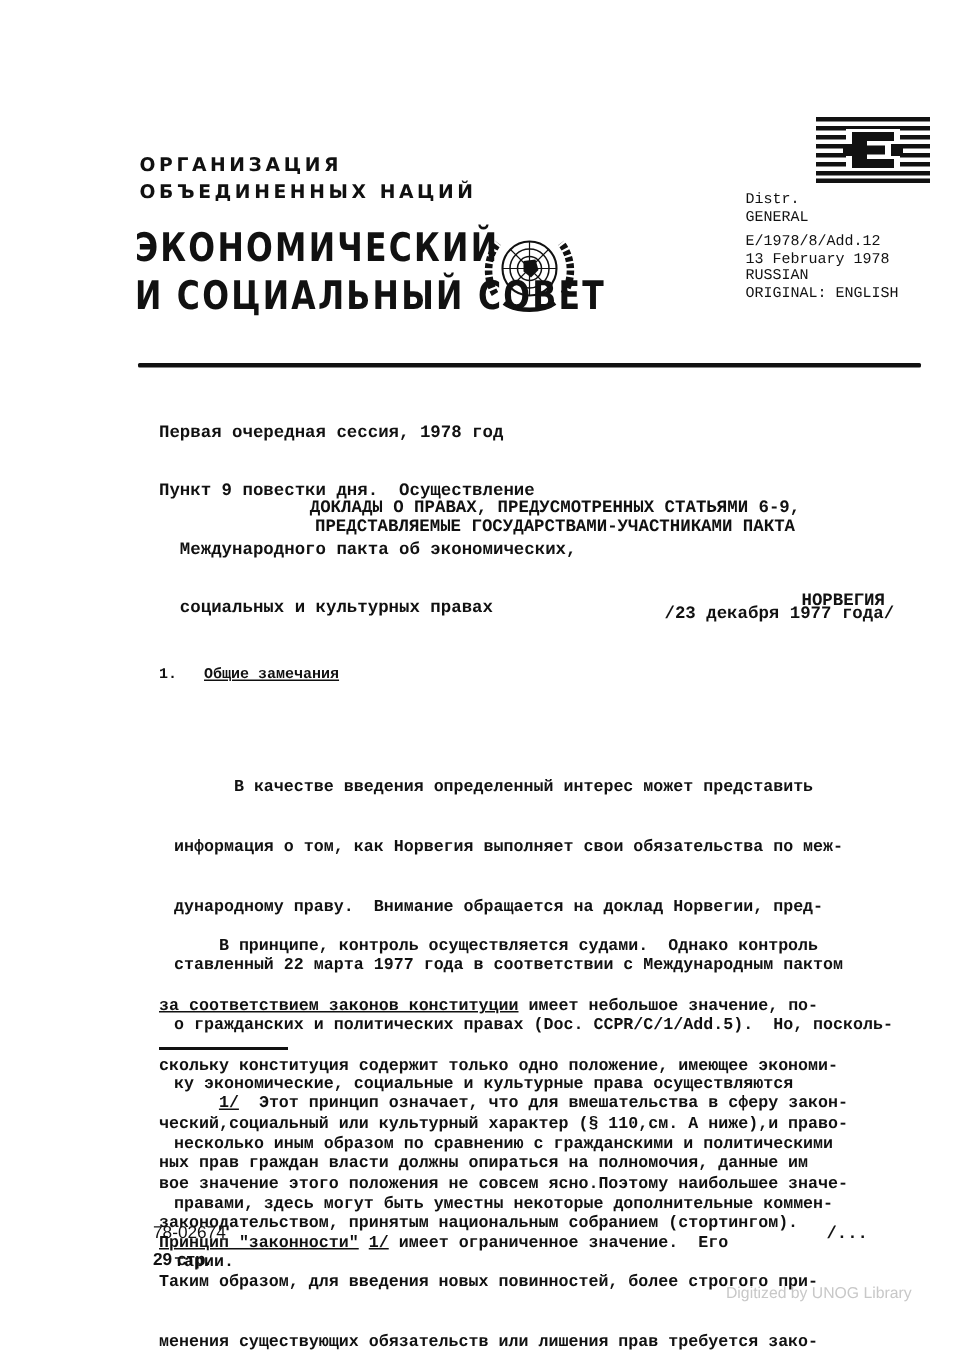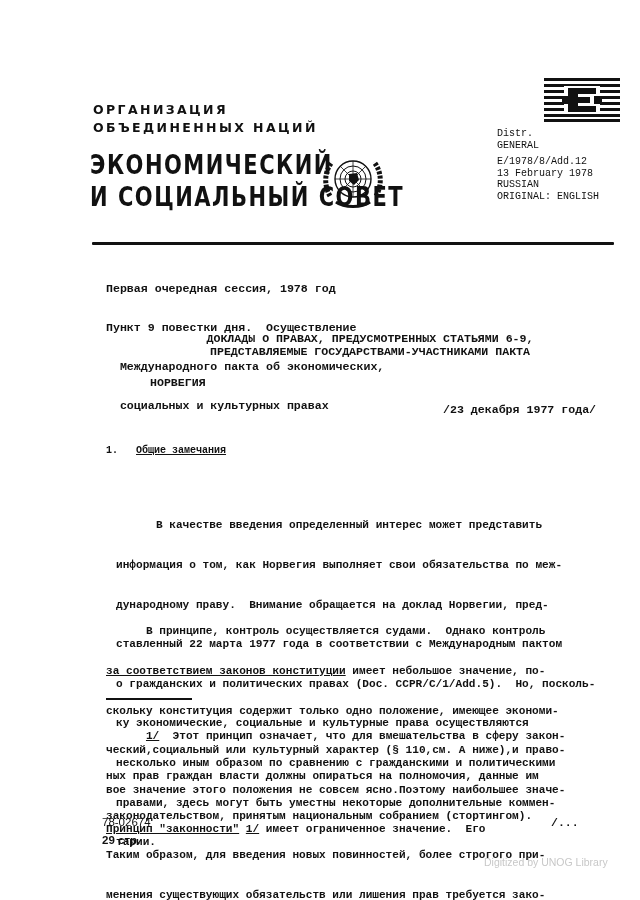--- a/index.html
+++ b/index.html
@@ -20,21 +20,21 @@
     .meta { position: absolute; left: 497px; font-family: "Liberation Mono", monospace; font-size: 10px; line-height: 11.5px; color: #111; }
     .meta1 { top: 128px; }
     .meta2 { top: 156px; }
 
     .rule { position: absolute; left: 92px; top: 242px; width: 522px; height: 3px; background: #111; border-radius: 1px; }
 
     .mono { font-family: "Liberation Mono", "DejaVu Sans Mono", monospace; color: #111; }
     .session { position: absolute; left: 106px; top: 256px; font-size: 11.6px; line-height: 13px; white-space: pre; font-weight: bold; }
 
     .title-block { position: absolute; left: 150px; top: 333px; width: 440px; text-align: center; font-size: 11.6px; line-height: 12.5px; font-weight: bold; }
-    .country { position: absolute; left: 150px; top: 376px; width: 440px; text-align: left; font-size: 11.6px; font-weight: bold; }
+    .country { position: absolute; left: 150px; top: 394px; width: 440px; text-align: right; font-size: 11.6px; font-weight: bold; }
     .dot { position: absolute; left: 217px; top: 404px; font-size: 11px; }
     .date { position: absolute; left: 443px; top: 403px; font-size: 11.6px; font-weight: bold; }
 
     .section { position: absolute; left: 106px; top: 445px; font-size: 10px; font-weight: bold; white-space: pre; }
     .section .heading { text-decoration: underline; }
 
     .para { position: absolute; left: 106px; width: 520px; font-size: 11.1px; line-height: 13.2px; white-space: pre; font-weight: bold; }
     .p1 { top: 493px; margin-left: 10px; }
     .p2 { top: 599px; }
     .u { text-decoration: underline; }

